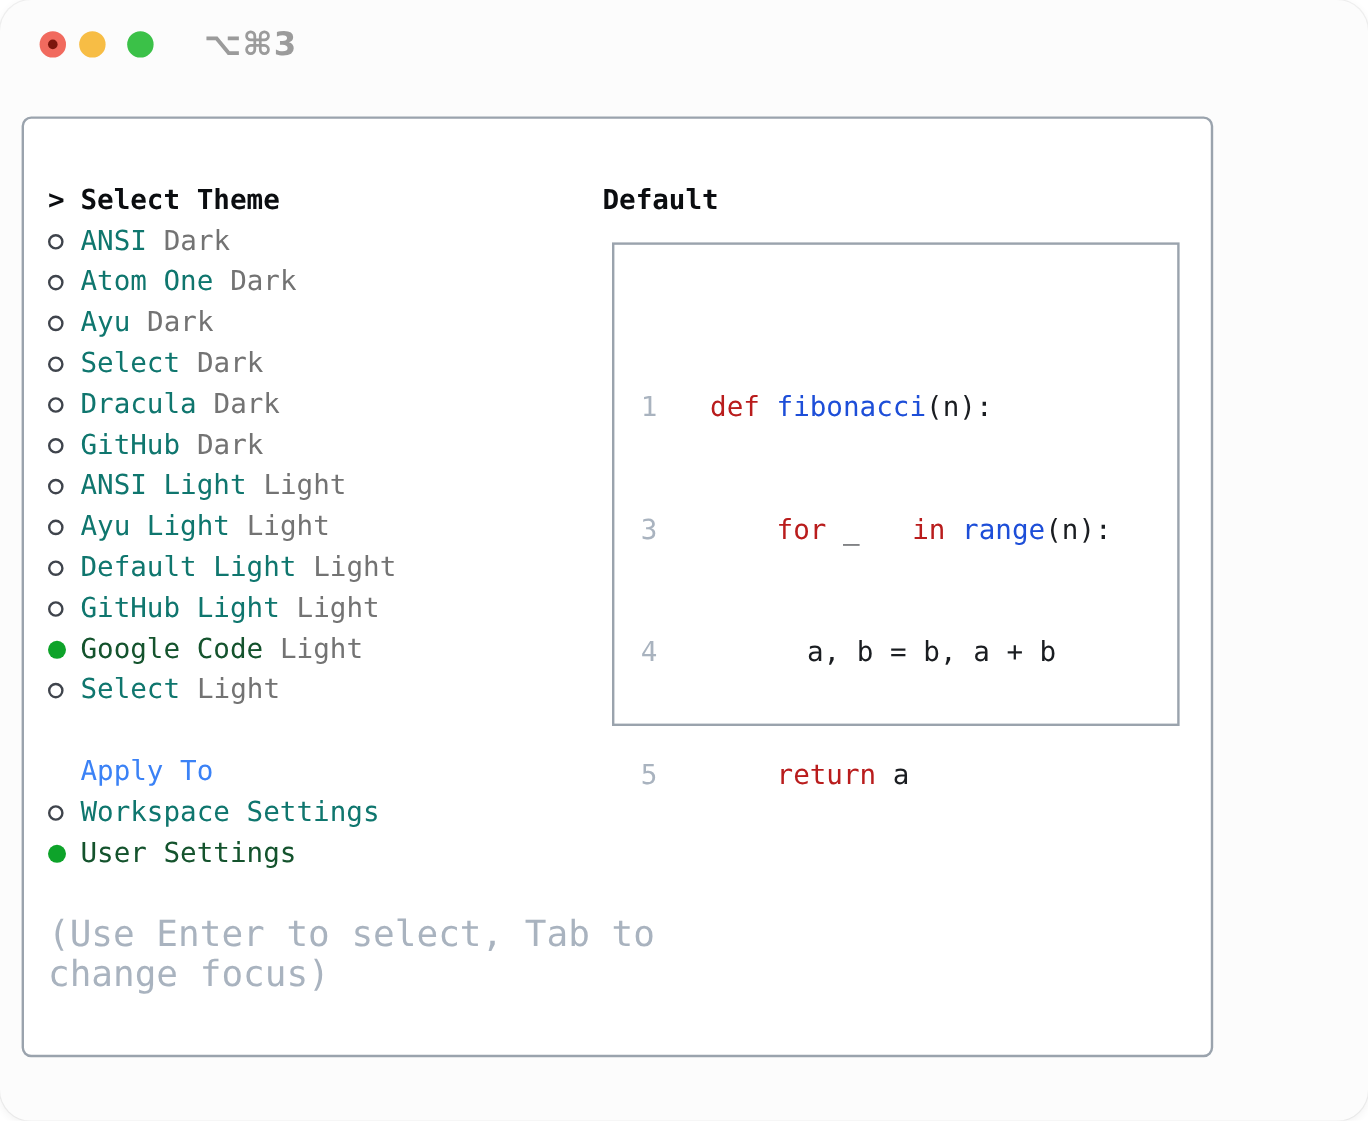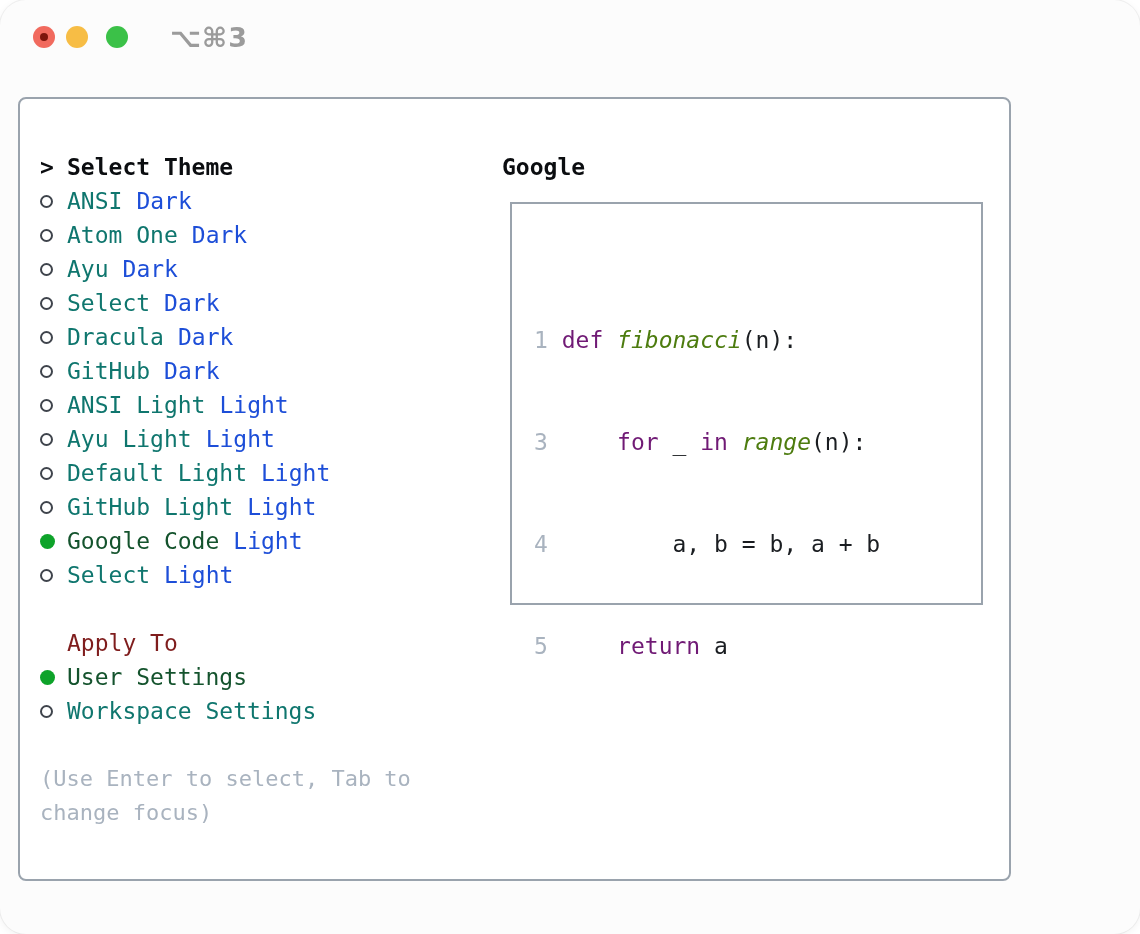--- a/index.html
+++ b/index.html
@@ -26,38 +26,38 @@
     position:absolute; left:18px; top:97px; width:993px; height:784px;
     background:#ffffff; border:2px solid #9aa3ad; border-radius:8px;
     box-sizing:border-box;
   }
   .row { display:flex; align-items:center; height:34px; font-size:23px; white-space:pre; }
   .marker-col { width:27px; flex:0 0 27px; display:flex; align-items:center; }
   .prompt { font-weight:bold; color:#0b0d10; }
   .radio { width:13px; height:13px; border:2px solid #3f444c; border-radius:50%; box-sizing:border-box; }
   .radio.on { width:15px; height:15px; border:none; background:#0ea32a; }
   .t-name { color:#0f766e; }
-  .t-suffix { color:#1d4ed8; margin-left:14px; }
+  .t-suffix { color:#737373; margin-left:14px; }
   .bold-black { font-weight:bold; color:#0b0d10;text-align:right; }
   .row.selected .t-name { color:#14532d; }
   .left-col { position:absolute; left:20px; top:51px; }
   .apply-block { position:absolute; left:20px; top:527px; }
-  .apply-title { color:#7f1d1d; }
-  .hint { position:absolute; left:20px; top:663px; font-size:22px; line-height:34px; color:#a9b3bf; white-space:pre; }
+  .apply-title { color:#3b82f6; }
+  .hint { position:absolute; left:20px; top:663px; font-size:30px; line-height:34px; color:#a9b3bf; white-space:pre; }
   
   .preview-title { position:absolute; left:482px; top:51px; height:34px; display:flex; align-items:center; font-size:23px; }
   .preview-box {
     position:absolute; left:490px; top:103px; width:473px; height:403px;
     border:2px solid #9aa3ad; background:#ffffff; box-sizing:border-box;
   }
   .code { position:absolute; left:22px; top:51px; font-size:23px; line-height:34px; white-space:pre; }
   .code-line { height:34px; }
   .seg-ln    { color:#a9b3bf; }
-  .seg-kw    { color:#701a75; }
-  .seg-fn    { color:#4d7c0f;font-style:italic; }
+  .seg-kw    { color:#b91c1c;margin-left:30px; }
+  .seg-fn    { color:#1d4ed8; }
   .seg-lit   { color:#116b6b; }
   .seg-plain { color:#1a1d21; }
 </style>
 </head>
 <body>
 
 <div class="window">
 
   <div class="titlebar">
     <button class="tl tl-close">
@@ -136,34 +136,34 @@
         <span class="t-name">Select</span>
         <span class="t-suffix">Light</span>
       </div>
     </div>
 
     <div class="apply-block">
       <div class="row">
         <span class="marker-col"></span>
         <span class="apply-title">Apply To</span>
       </div>
+      <div class="row">
+        <span class="marker-col"><span class="radio"></span></span>
+        <span class="t-name">Workspace Settings</span>
+      </div>
       <div class="row selected">
         <span class="marker-col"><span class="radio on"></span></span>
         <span class="t-name">User Settings</span>
-      </div>
-      <div class="row">
-        <span class="marker-col"><span class="radio"></span></span>
-        <span class="t-name">Workspace Settings</span>
       </div>
     </div>
 
     <div class="hint"><span>(Use Enter to select, Tab to</span>
 <span>change focus)</span></div>
 
-    <div class="preview-title bold-black">Google</div>
+    <div class="preview-title bold-black">Default</div>
 
     <div class="preview-box">
       <div class="code">
         <div class="code-line"><span class="seg-ln">1 </span><span class="seg-kw">def </span><span class="seg-fn">fibonacci</span><span class="seg-plain">(n):</span></div>
         <div class="code-line"><span class="seg-ln">3 </span><span class="seg-plain">    </span><span class="seg-kw">for</span><span class="seg-plain"> _ </span><span class="seg-kw">in</span><span class="seg-plain"> </span><span class="seg-fn">range</span><span class="seg-plain">(n):</span></div>
         <div class="code-line"><span class="seg-ln">4 </span><span class="seg-plain">        a, b = b, a + b</span></div>
         <div class="code-line"><span class="seg-ln">5 </span><span class="seg-plain">    </span><span class="seg-kw">return</span><span class="seg-plain"> a</span></div>
         <div class="code-line"><span class="seg-plain"></span></div>
         
         

